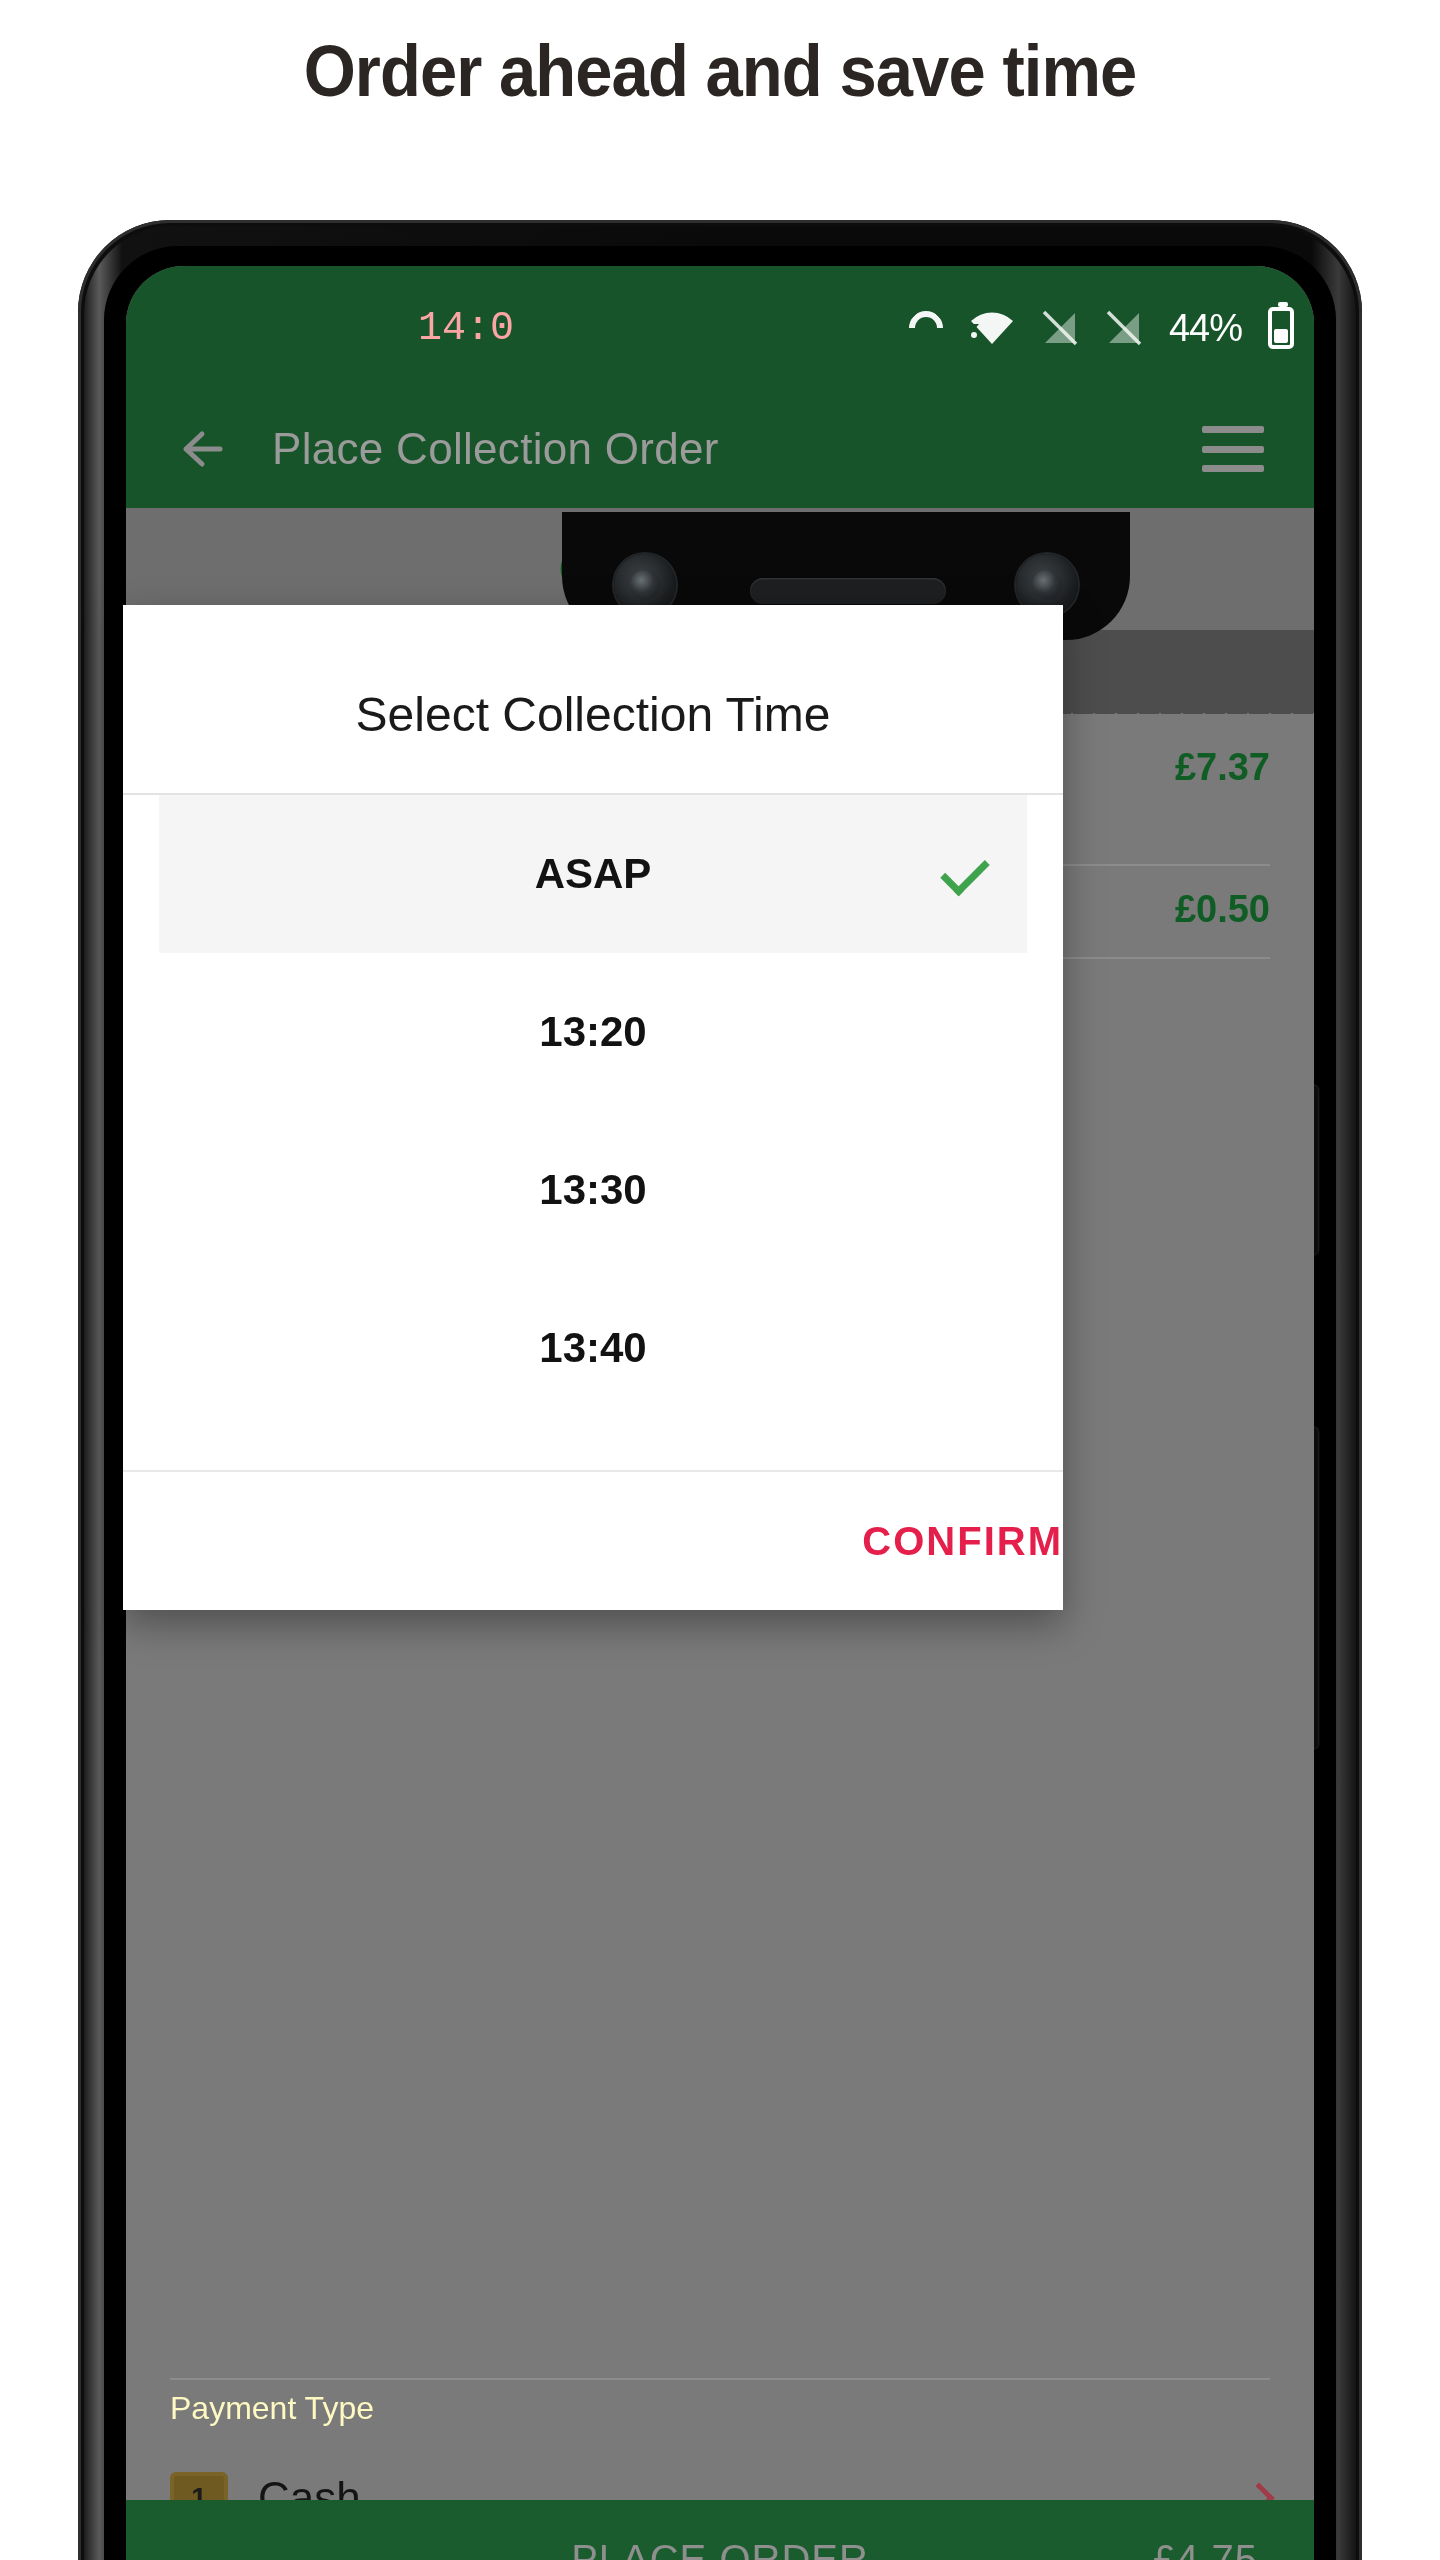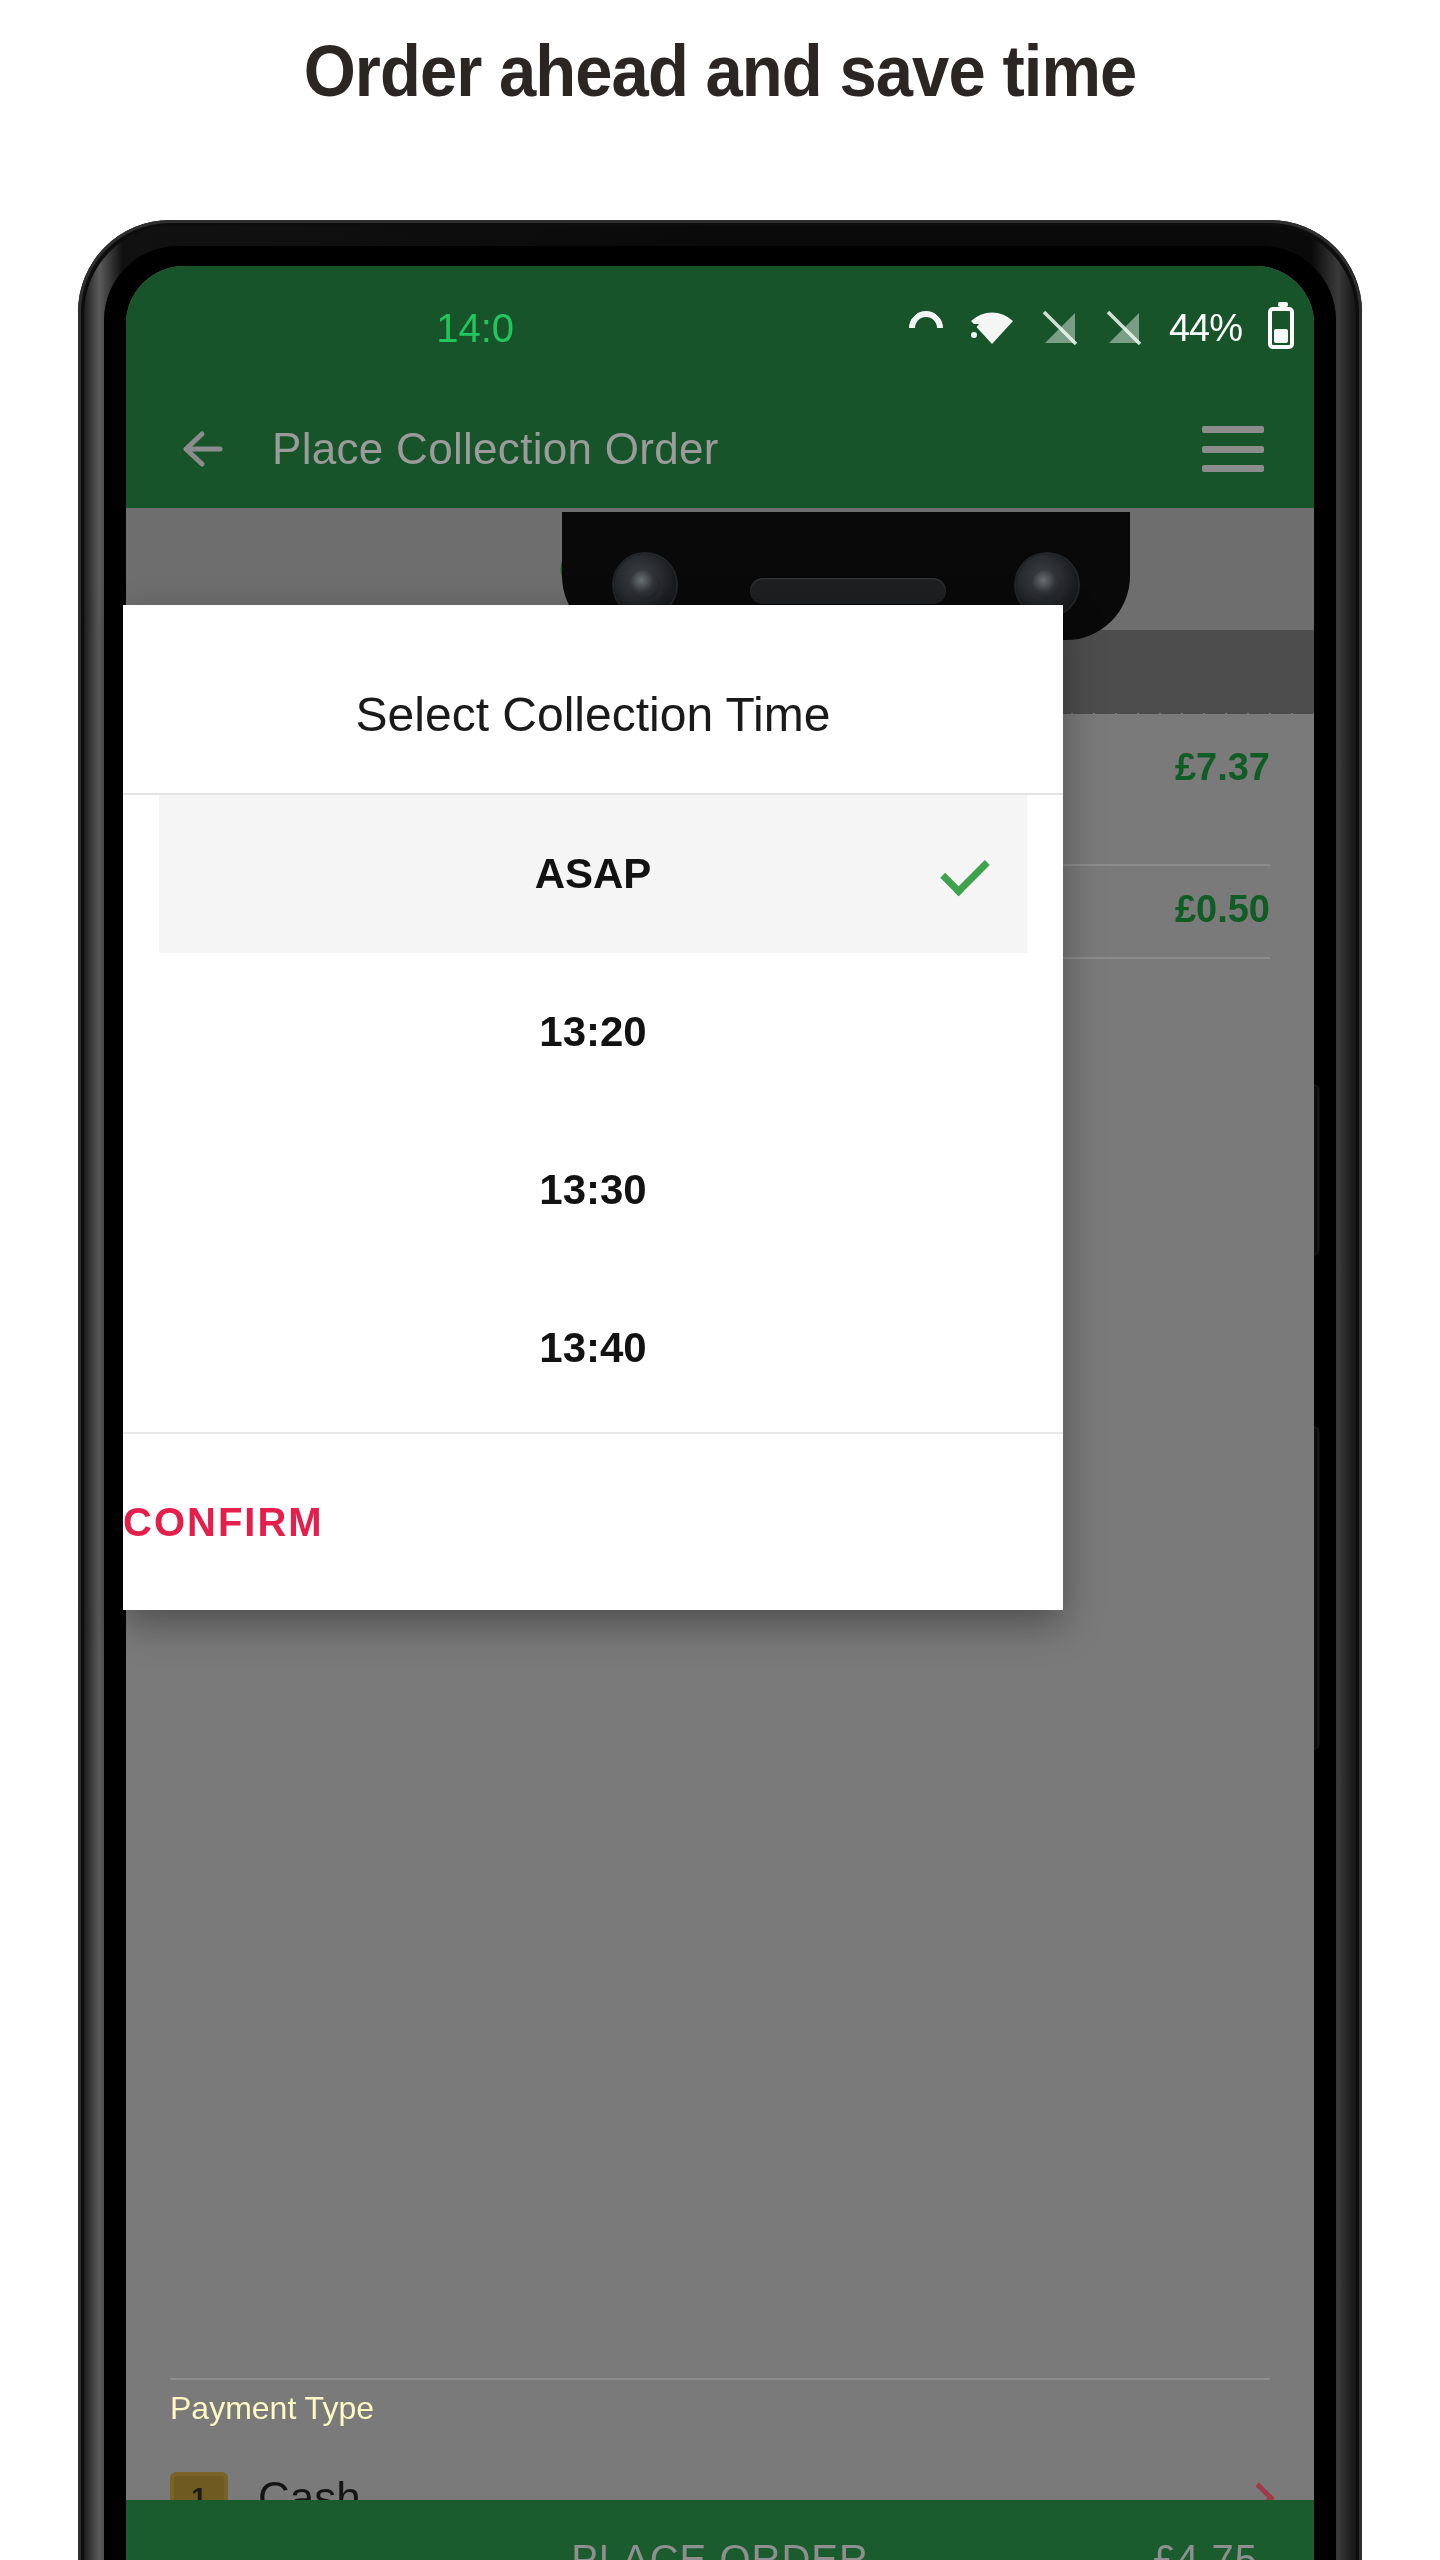--- a/index.html
+++ b/index.html
@@ -96,21 +96,21 @@
   .statusbar {
     position:absolute; left:0; top:0; width:1188px; height:124px;
     background:#17542a;
     display:flex; align-items:center;
     z-index:30;
   }
   .status-time {
     position:absolute; left:0; top:0; width:410px; height:124px;
     display:flex; align-items:center; justify-content:flex-end;
     padding-right:22px;
-    color:#22c55e; font-size:40px; font-weight:500;
+    color:#fca5a5; font-size:40px; font-weight:500;font-family:Liberation Mono, monospace;
   }
   .status-icons {
     position:absolute; right:20px; top:0; height:124px;
     display:flex; align-items:center; gap:26px;
   }
   .ic { opacity:.95; }
   .ic-dnd { width:34px; height:34px; border:6px solid #fff; border-radius:50%; border-left-color:transparent; border-bottom-color:transparent; transform:rotate(-45deg); }
   .ic-wifi { width:46px; height:34px; position:relative; }
   .ic-sig { width:38px; height:38px; position:relative; }
   .pct { color:#fff; font-size:38px; font-weight:500; letter-spacing:-1px; }
@@ -218,22 +218,22 @@
     position:relative;
     color:#121212; font-size:42px; font-weight:bold;
   }
   .dlg-item.selected { background:#f5f5f5; margin:0 36px; }
   .tick {
     position:absolute; right:40px; top:50%; width:44px; height:26px;
     border-left:7px solid #3fa34d; border-bottom:7px solid #3fa34d;
     transform:translateY(-60%) rotate(-45deg);
   }
   .dlg-actions {
-    height:178px; border-top:2px solid #e8e8e8;
-    display:flex; align-items:center; justify-content:flex-start;
+    height:140px; border-top:2px solid #e8e8e8;
+    display:flex; align-items:center; justify-content:flex-end;
   }
   .confirm-btn {
     color:#e51f4b; font-size:40px; font-weight:bold; letter-spacing:2px;
     background:none; border:none; cursor:pointer;
     font-family:"Liberation Sans", sans-serif;
   }
 </style>
 </head>
 <body>
 

